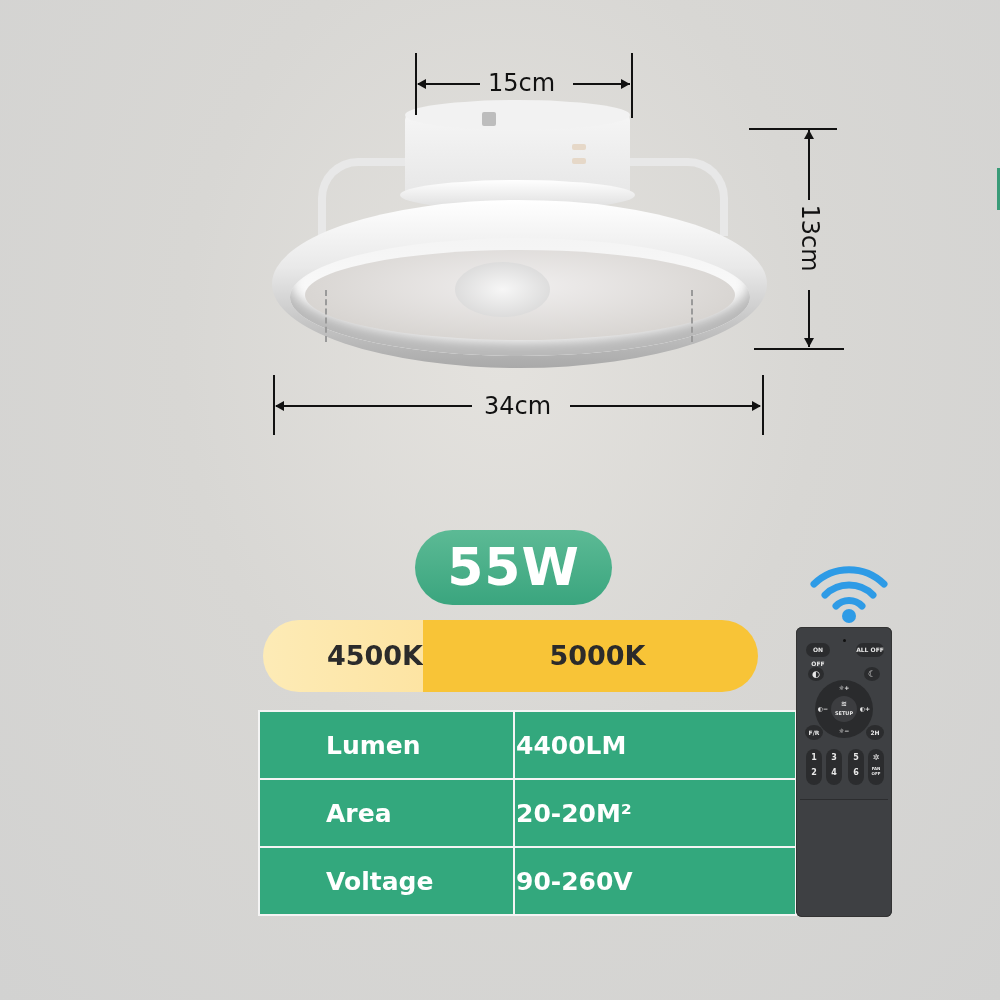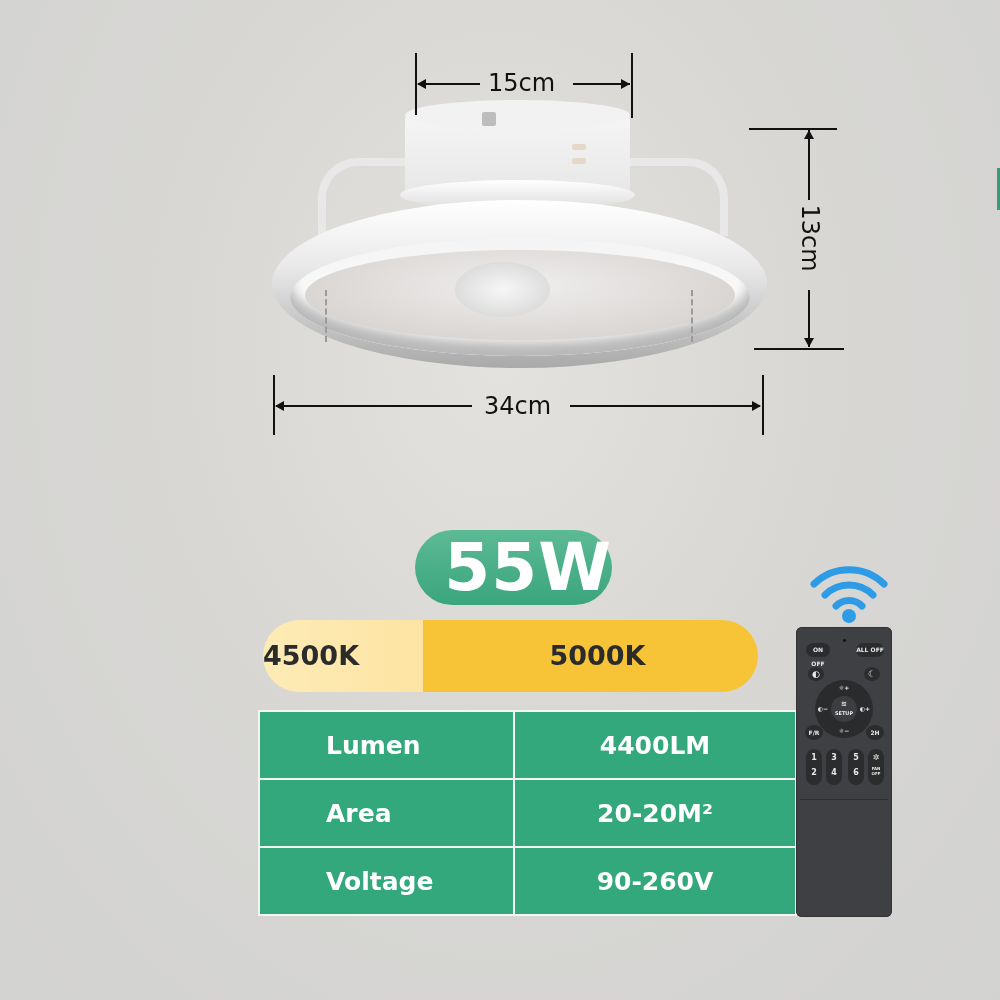--- a/index.html
+++ b/index.html
@@ -25,33 +25,33 @@
   .ring-outer { position:absolute; left:272px; top:200px; width:495px; height:168px; border-radius:50%; background:linear-gradient(#ffffff 0%, #e9e9e9 40%, #a9a9a9 100%); }
   .ring-inner { position:absolute; left:290px; top:238px; width:460px; height:118px; border-radius:50%; background:linear-gradient(#f4f4f4, #ffffff); box-shadow: inset 0 -14px 12px #b9b9b9; }
   .ring-hole { position:absolute; left:305px; top:250px; width:430px; height:90px; border-radius:50%; background:radial-gradient(ellipse at 50% 40%, #f0eeee 0%, #d9d6d3 70%, #cfcac5 100%); }
   .hub { position:absolute; left:455px; top:262px; width:95px; height:55px; border-radius:50%; background:radial-gradient(#f8f8f8,#cfcfcf); opacity:.85; }
   .dash { position:absolute; width:0; border-left:2px dashed #9a9a9a; }
 
   
   .watt {
     position:absolute; left:415px; top:530px; width:197px; height:75px;
     border-radius:38px; background:linear-gradient(#5cba95, #3aa57e);
-    color:#fff; font-weight:bold; font-size:66px; text-align:right; line-height:75px;
+    color:#fff; font-weight:bold; font-size:52px; text-align:center; line-height:75px;
     font-family:"DejaVu Sans", sans-serif; letter-spacing:1px;
   }
   .cct-bar { position:absolute; left:263px; top:620px; width:495px; height:72px; border-radius:36px; overflow:hidden; display:flex; }
   .cct { height:72px; line-height:72px; font-weight:bold; font-size:27px; color:#2b2b2b; font-family:"DejaVu Sans", sans-serif; }
   .cct-1 { width:168px; background:#ffffff; text-align:center; padding-left:8px; box-sizing:border-box; }
-  .cct-2 { width:160px; background:linear-gradient(90deg,#fdebb6,#fde4a3); text-align:left; }
+  .cct-2 { width:160px; background:linear-gradient(90deg,#fdebb6,#fde4a3); text-align:right; }
   .cct-3 { flex:1; background:#f8c437; text-align:center; padding-left:14px; box-sizing:border-box; }
 
   .spec-table { position:absolute; left:258px; top:710px; width:539px; height:200px; border-collapse:collapse; background:#33a87d; }
   .spec-table td { border:2px solid #f4f4f4; color:#fff; font-weight:bold; font-size:25px; font-family:"DejaVu Sans", sans-serif; height:64px; }
   .spec-table td.k { width:255px; padding-left:66px; box-sizing:border-box; }
-  .spec-table td.v { text-align:center; }
+  .spec-table td.v { text-align:left; }
 
   
   .remote { position:absolute; left:796px; top:627px; width:96px; height:290px; background:#3e4043; border-radius:6px; box-shadow:0 0 0 1px #333 inset; }
   .rbtn { position:absolute; background:#2b2c2e; color:#e8e8e8; font-size:6px; text-align:center; font-family:"DejaVu Sans", sans-serif; font-weight:bold; }
   .pill { border-radius:8px; }
   .round { border-radius:50%; }
   .dpad { position:absolute; left:19px; top:53px; width:58px; height:58px; border-radius:50%; background:#2a2b2d; }
   .dcenter { position:absolute; left:16px; top:16px; width:26px; height:26px; border-radius:50%; background:#3c3d40; }
   .wifi { position:absolute; left:808px; top:562px; width:82px; height:62px; }
   .corner-line { position:absolute; left:997px; top:168px; width:3px; height:42px; background:#3a9b78; }

